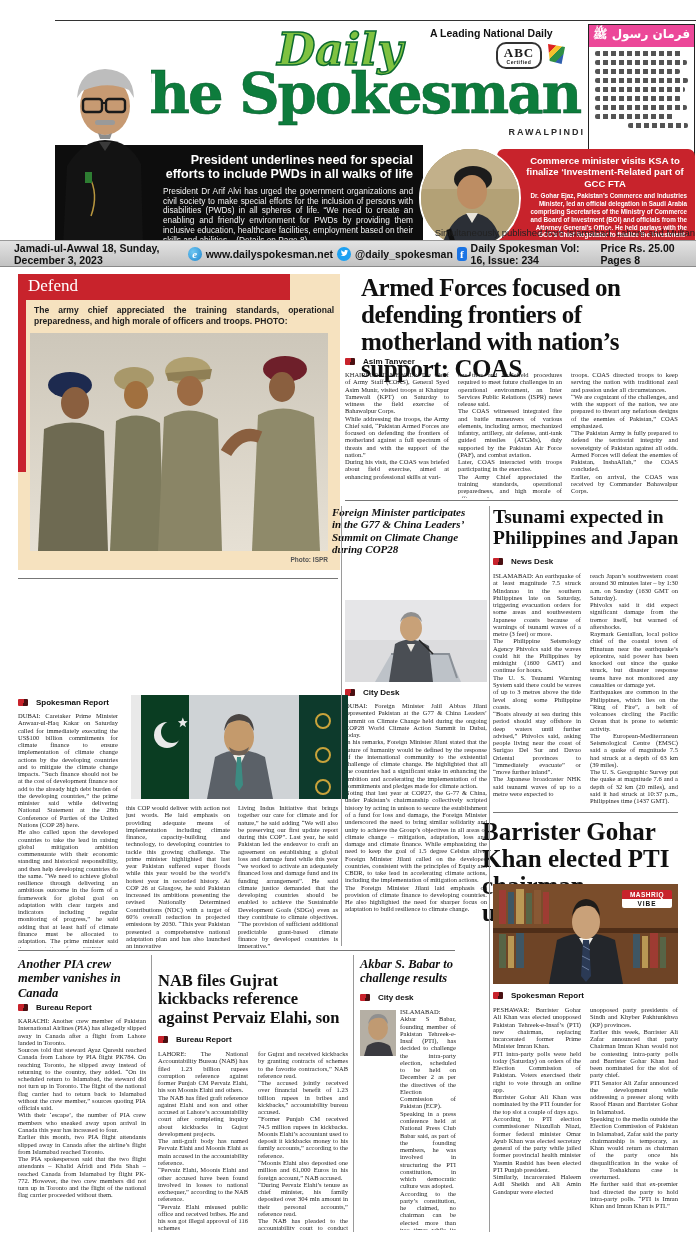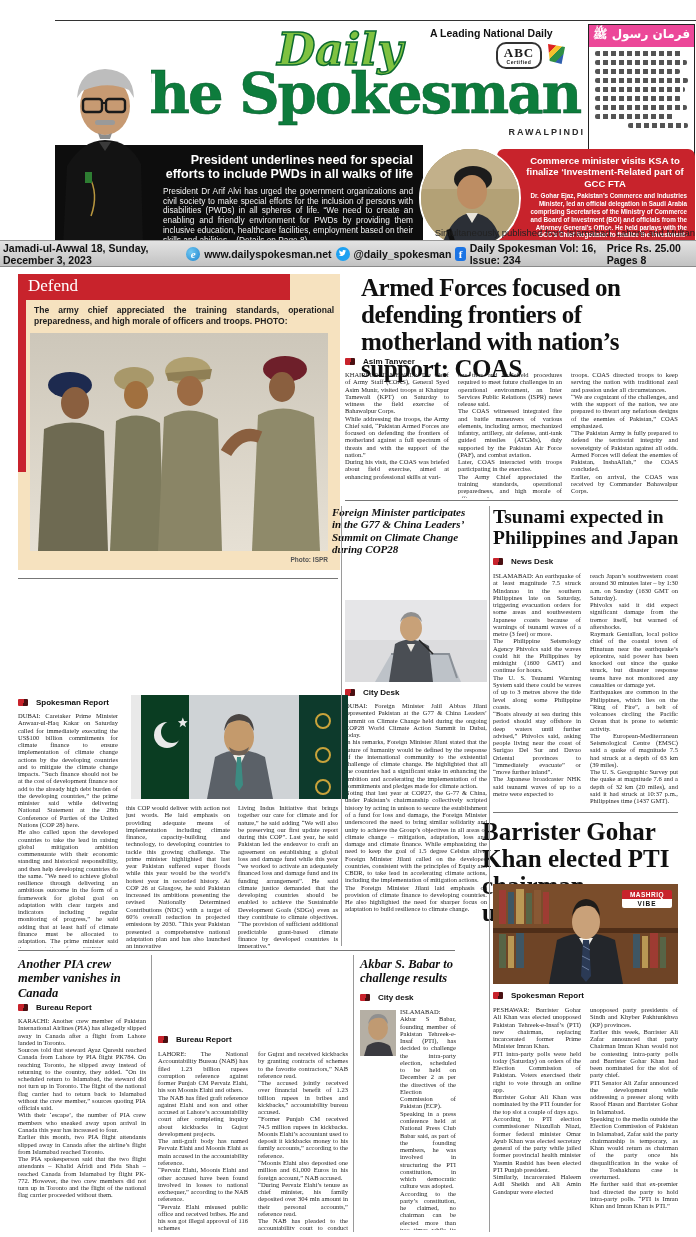--- a/index.html
+++ b/index.html
@@ -25,21 +25,21 @@
 
   .pres-box { background:#0d0d0d; color:#fff; padding:8px 10px 8px 108px; }
   .pres-head { font-size:12.5px; font-weight:bold; line-height:1.15; text-align:right; }
   .pres-body { font-size:8.3px; line-height:1.18; text-align:justify; margin-top:5px; color:#f2f2f2; }
 
   .red-box { background:#c8232c; color:#fff; border-radius:7px; padding:6px 8px 6px 26px; }
   .red-head { font-size:9.5px; font-weight:bold; text-align:center; line-height:1.2; }
   .red-body { font-size:6.3px; font-weight:bold; line-height:1.25; text-align:right; margin-top:3px; }
   .pub-line { font-size:9.5px; color:#222; text-align:right; }
 
-  .datebar { background:linear-gradient(#e3e3e3,#c2c2c2); border-top:1px solid #999; border-bottom:1px solid #8a8a8a; display:flex; align-items:center; padding:0 3px; gap:4px; font-weight:bold; font-size:10.5px; color:#111; }
+  .datebar { background:linear-gradient(#e3e3e3,#c2c2c2); border-top:1px solid #999; border-bottom:1px solid #8a8a8a; display:flex; align-items:center; padding:0 14px; gap:4px; font-weight:bold; font-size:10.5px; color:#111; }
   .icon-circle { width:14px; height:14px; border-radius:50%; display:inline-flex; align-items:center; justify-content:center; flex:0 0 auto; }
   .ie { background:radial-gradient(circle at 35% 35%, #6fc7f2, #1f86cf); color:#fff; font-family:"Liberation Serif",serif; font-style:italic; font-weight:bold; font-size:11px; }
   .tw { background:#1da1f2; }
   .fb { width:14px; height:14px; border-radius:3px; background:#1b74e4; color:#fff; font-family:"Liberation Serif",serif; font-weight:bold; font-size:11px; display:inline-flex; align-items:center; justify-content:center; }
 
   
   .h-serif { font-family:"Liberation Serif",serif; font-weight:bold; color:#101010; }
   .h-italic { font-family:"Liberation Serif",serif; font-style:italic; font-weight:bold; color:#101010; }
   .byline { display:flex; align-items:center; gap:8px; font-size:8px; font-weight:bold; color:#111; }
   .byline-icon { width:10px; height:7px; background:linear-gradient(100deg,#c8232c 0 55%, #4a1012 55%); border-radius:1px; flex:0 0 auto; }
@@ -330,20 +330,21 @@
   <div class="abs byline" style="left:18px; top:1003px;">
     <span class="byline-icon"></span>
     <span>Bureau Report</span>
   </div>
   <div class="abs body-text" style="left:18px; top:1017px; width:128px; height:213px;">KARACHI: Another crew member of Pakistan International Airlines (PIA) has allegedly slipped away in Canada after a flight from Lahore landed in Toronto.
 Sources told that steward Ayaz Qureshi reached Canada from Lahore by PIA flight PK784. On reaching Toronto, he slipped away instead of returning to the country, they added. “On its scheduled return to Islamabad, the steward did not turn up in Toronto. The flight of the national flag carrier had to return back to Islamabad without the crew member,” sources quoting PIA officials said.
 With their ‘escape’, the number of PIA crew members who sneaked away upon arrival in Canada this year has increased to four.
 Earlier this month, two PIA flight attendants slipped away in Canada after the airline’s flight from Islamabad reached Toronto.
 The PIA spokesperson said that the two flight attendants – Khalid Afridi and Fida Shah – reached Canada from Islamabad by flight PK-772. However, the two crew members did not turn up in Toronto and the flight of the national flag carrier proceeded without them.</div>
 
+  <div class="abs h-serif" style="left:158px; top:972px; width:192px; font-size:16.5px; line-height:1.12;">NAB files Gujrat kickbacks reference against Pervaiz Elahi, son</div>
   <div class="abs byline" style="left:158px; top:1035px;">
     <span class="byline-icon"></span>
     <span>Bureau Report</span>
   </div>
   <div class="abs body-text" style="left:158px; top:1050px; width:90px; height:180px;">LAHORE: The National Accountability Bureau (NAB) has filed 1.23 billion rupees corruption reference against former Punjab CM Pervaiz Elahi, his son Moonis Elahi and others.
 The NAB has filed graft reference against Elahi and son and other accused at Lahore’s accountability court after completing inquiry about kickbacks in Gujrat development projects.
 The anti-graft body has named Pervaiz Elahi and Moonis Elahi as main accused in the accountability reference.
 “Pervaiz Elahi, Moonis Elahi and other accused have been found involved in losses to national exchequer,” according to the NAB reference.
 “Pervaiz Elahi misused public office and received bribes. He and his son got illegal approval of 116 schemes</div>
   <div class="abs body-text" style="left:258px; top:1050px; width:90px; height:180px;">for Gujrat and received kickbacks by granting contracts of schemes to the favorite contractors,” NAB reference read.

